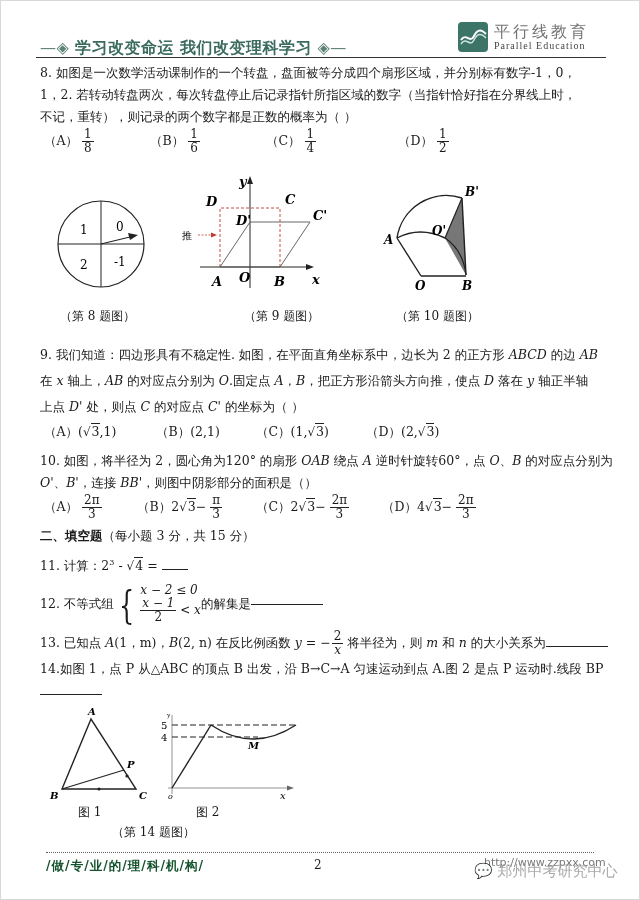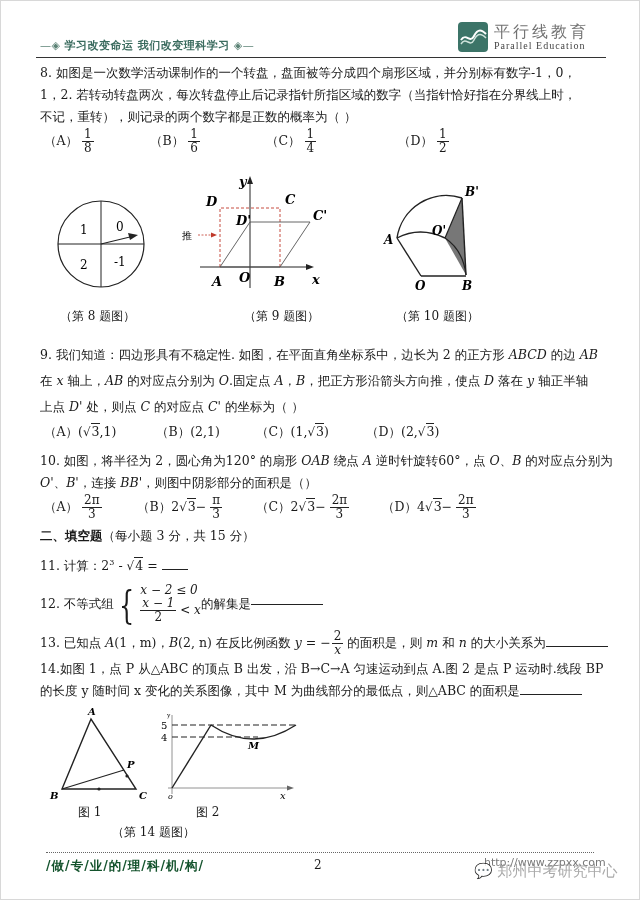--- a/index.html
+++ b/index.html
@@ -2,21 +2,21 @@
 <html><head>
 <meta charset="utf-8">
 <style>
   html, body { margin: 0; padding: 0; }
   body {
     width: 640px; height: 900px; background: #ffffff; position: relative; overflow: hidden;
     font-family: "DejaVu Serif", "Liberation Serif", serif; color: #1a1a1a;
   }
   .page-border { position: absolute; left: 0; top: 0; width: 638px; height: 898px; border: 1px solid #d8d8d8; }
   .header-slogan {
-    position: absolute; left: 40px; top: 38px; font-size: 11px; color: #3a6b5e; letter-spacing: 0.5px;
+    position: absolute; left: 40px; top: 38px; font-size: 16px; color: #3a6b5e; letter-spacing: 0.5px;
     font-family: "DejaVu Serif", serif; font-weight: bold;
   }
   .header-slogan .deco { color: #5b8275; font-weight: normal; }
   .logo { position: absolute; left: 458px; top: 22px; display: flex; align-items: center; }
   .logo-mark { width: 30px; height: 30px; background: #3c7468; border-radius: 4px; margin-right: 6px; }
   .logo-text { display: flex; flex-direction: column; }
   .logo-cn { font-size: 16px; color: #737373; letter-spacing: 3px; line-height: 18px; }
   .logo-en { font-size: 10px; color: #444; letter-spacing: 1px; font-family: Liberation Serif, serif; line-height: 10px; }
   .header-rule { position: absolute; left: 36px; top: 57px; width: 570px; height: 0; border-top: 1.5px solid #333; }
   .text { position: absolute; left: 40px; font-size: 12.5px; line-height: 18px; white-space: nowrap; }
@@ -213,26 +213,26 @@
             <span>2</span>
           </span> <i class="v">&lt; x</i></span>
       </span>
     </span><span style="vertical-align:middle">的解集是</span><span class="blank" style="width:72px; vertical-align:middle"></span>
 </div>
 
 <div class="text" style="top:630px">
   <span>13. 已知点 </span><i class="v">A</i><span>(1，m)</span><span>，</span><i class="v">B</i><span>(2, n)</span><span> 在反比例函数 </span><i class="v">y = −</i><span class="frac" style="margin-left:1px">
       <span class="num">2</span>
       <i class="v">x</i>
-    </span><span> 的面积是，则 </span><i class="v">m</i><span> 和 </span><i class="v">n</i><span> 的大小关系为</span><span class="blank" style="width:62px"></span>
+    </span><span> 将半径为，则 </span><i class="v">m</i><span> 和 </span><i class="v">n</i><span> 的大小关系为</span><span class="blank" style="width:62px"></span>
 </div>
 
 <div class="text" style="top:660px">14.如图 1，点 P 从△ABC 的顶点 B 出发，沿 B→C→A 匀速运动到点 A.图 2 是点 P 运动时.线段 BP</div>
 <div class="text" style="top:682px">
-  <span>的长度 y 随时间 x 变化的关系图像，其中 M 为曲线部分的最低点，则△ABC 的面积是</span><span class="blank" style="width:62px"></span>
+  <span class="blank" style="width:62px"></span>
 </div>
 
 <svg class="fig" style="left:44px; top:702px" width="110" height="100">
   <polygon points="47,17 18,87 92,87" stroke="#222" stroke-width="1.4" fill="none"></polygon>
   <line x1="18" y1="87" x2="80" y2="68" stroke="#222" stroke-width="1.2"></line>
   <circle cx="83" cy="74" r="1.6" fill="#222"></circle>
   <circle cx="55" cy="87" r="1.6" fill="#222"></circle>
   <text x="44" y="13" font-size="10" font-style="italic" font-weight="bold">A</text>
   <text x="6" y="97" font-size="10" font-style="italic" font-weight="bold">B</text>
   <text x="95" y="97" font-size="10" font-style="italic" font-weight="bold">C</text>

